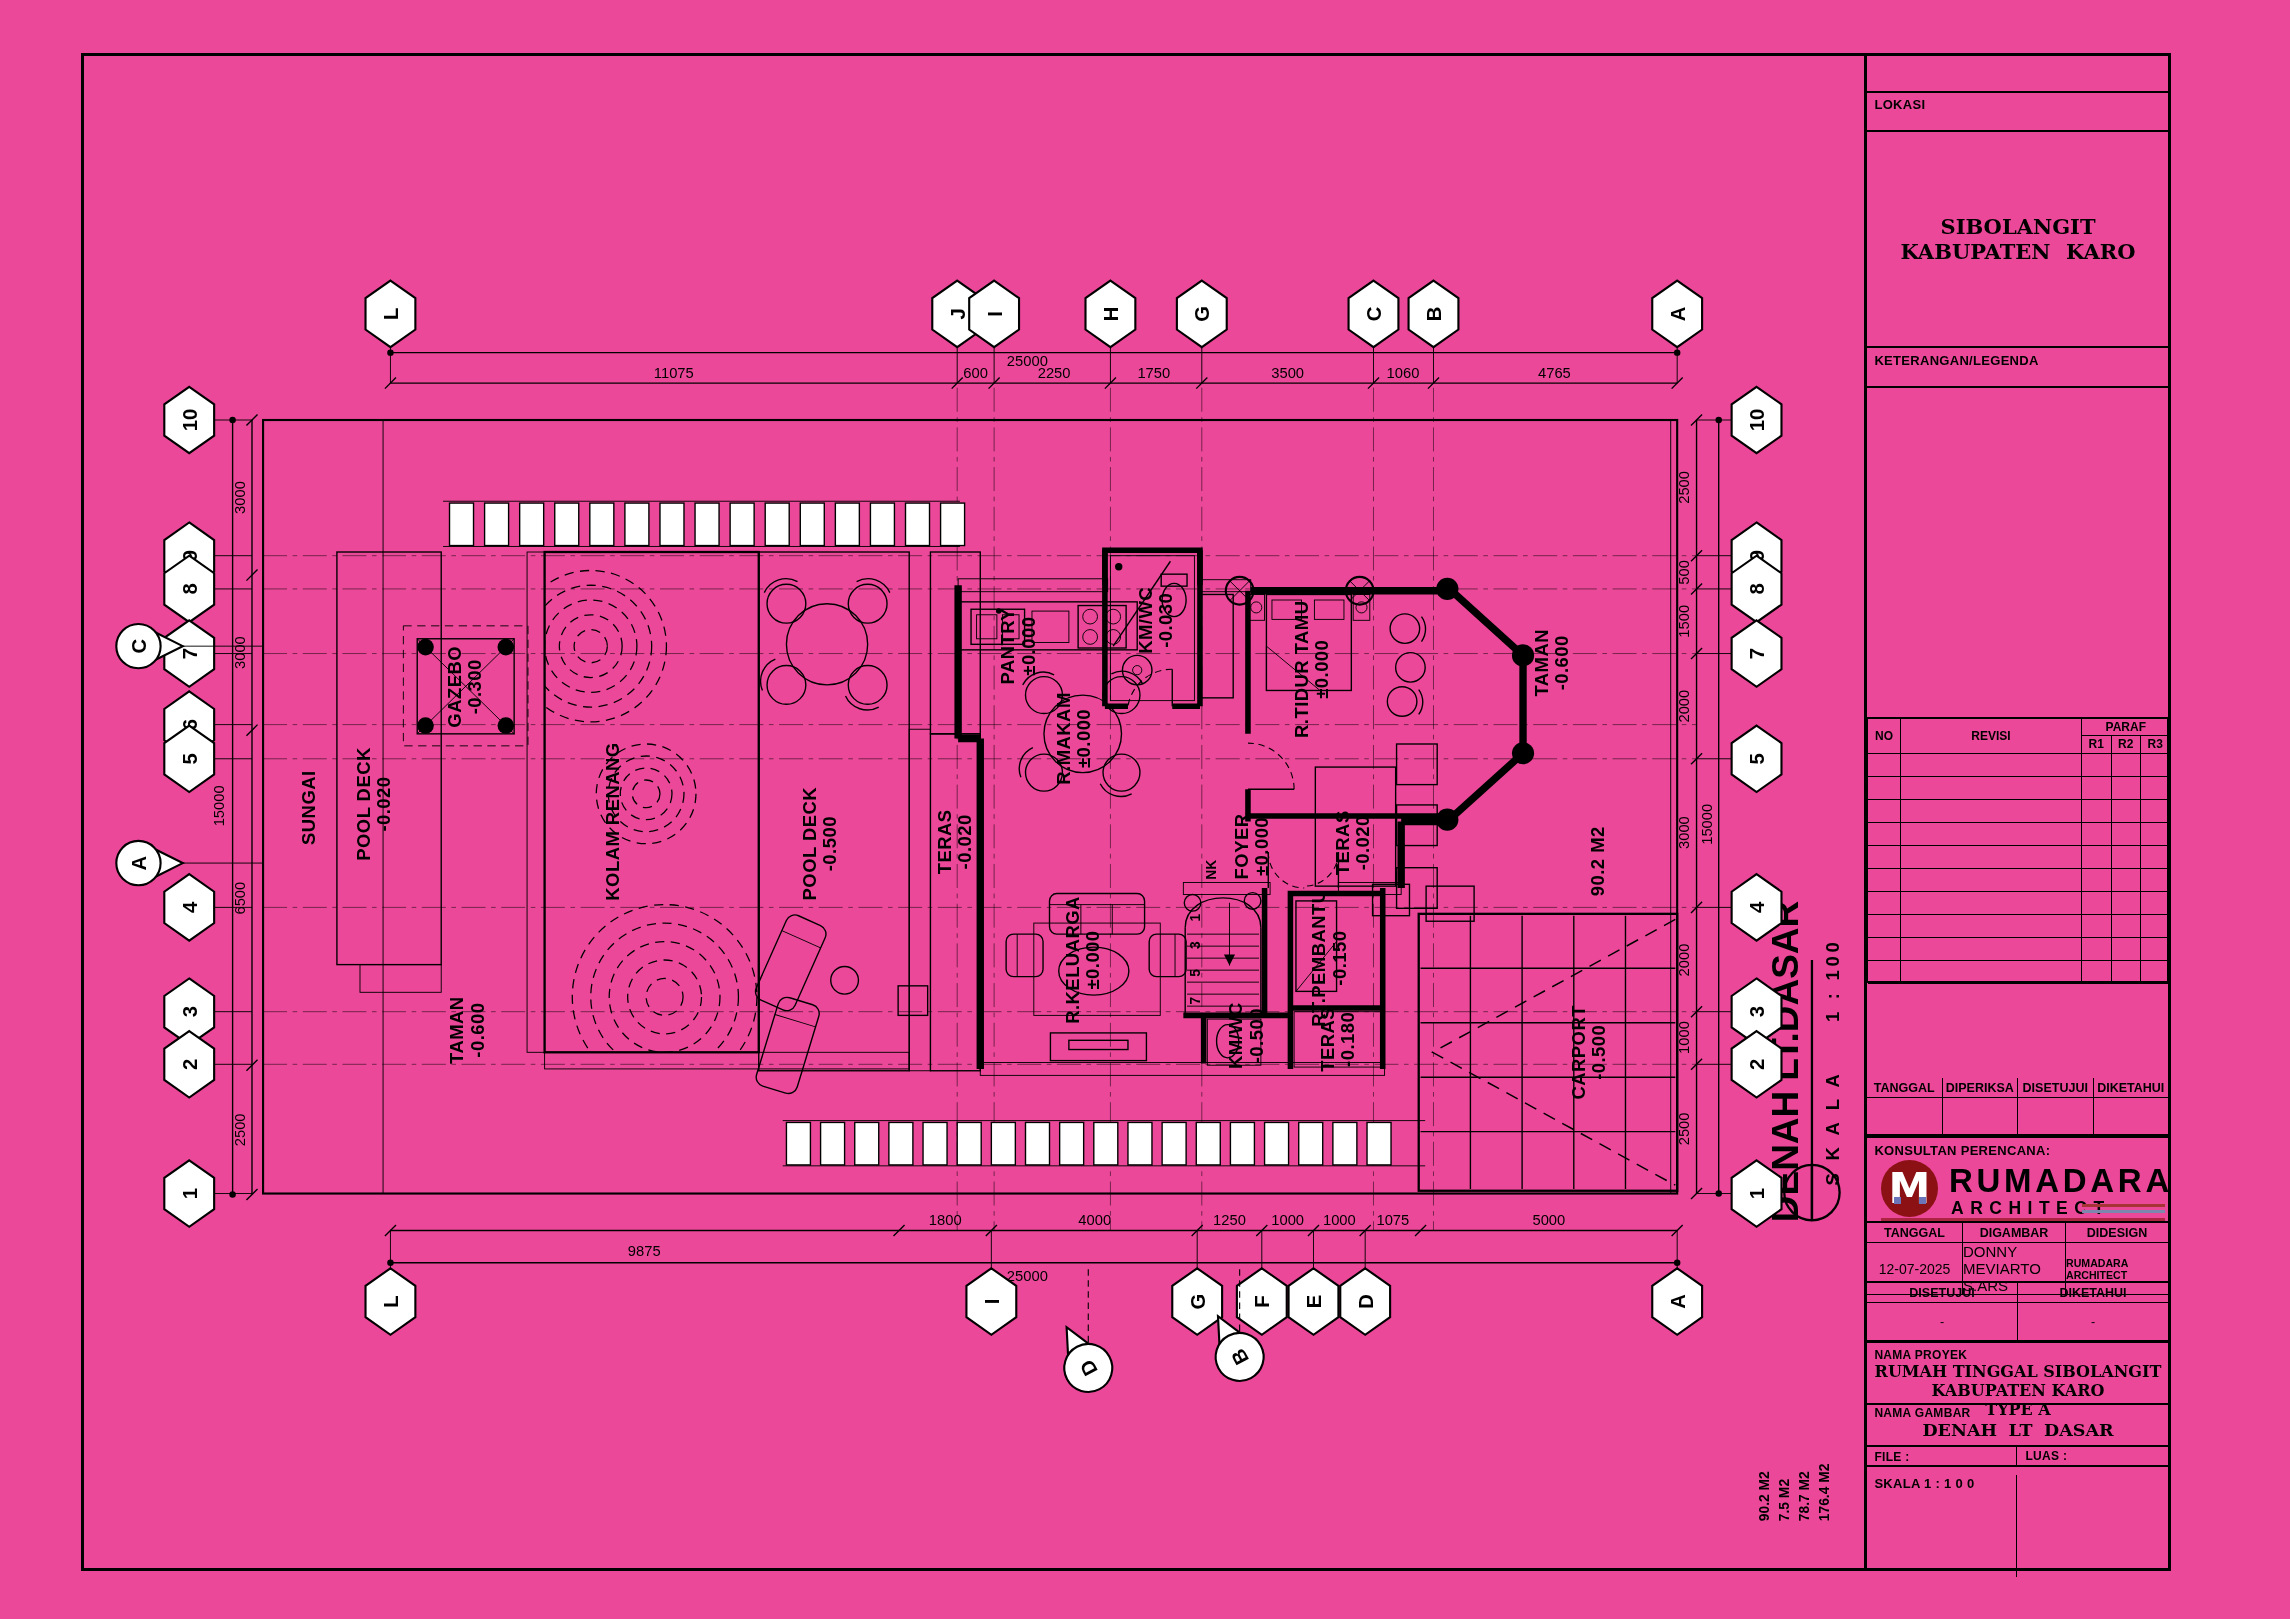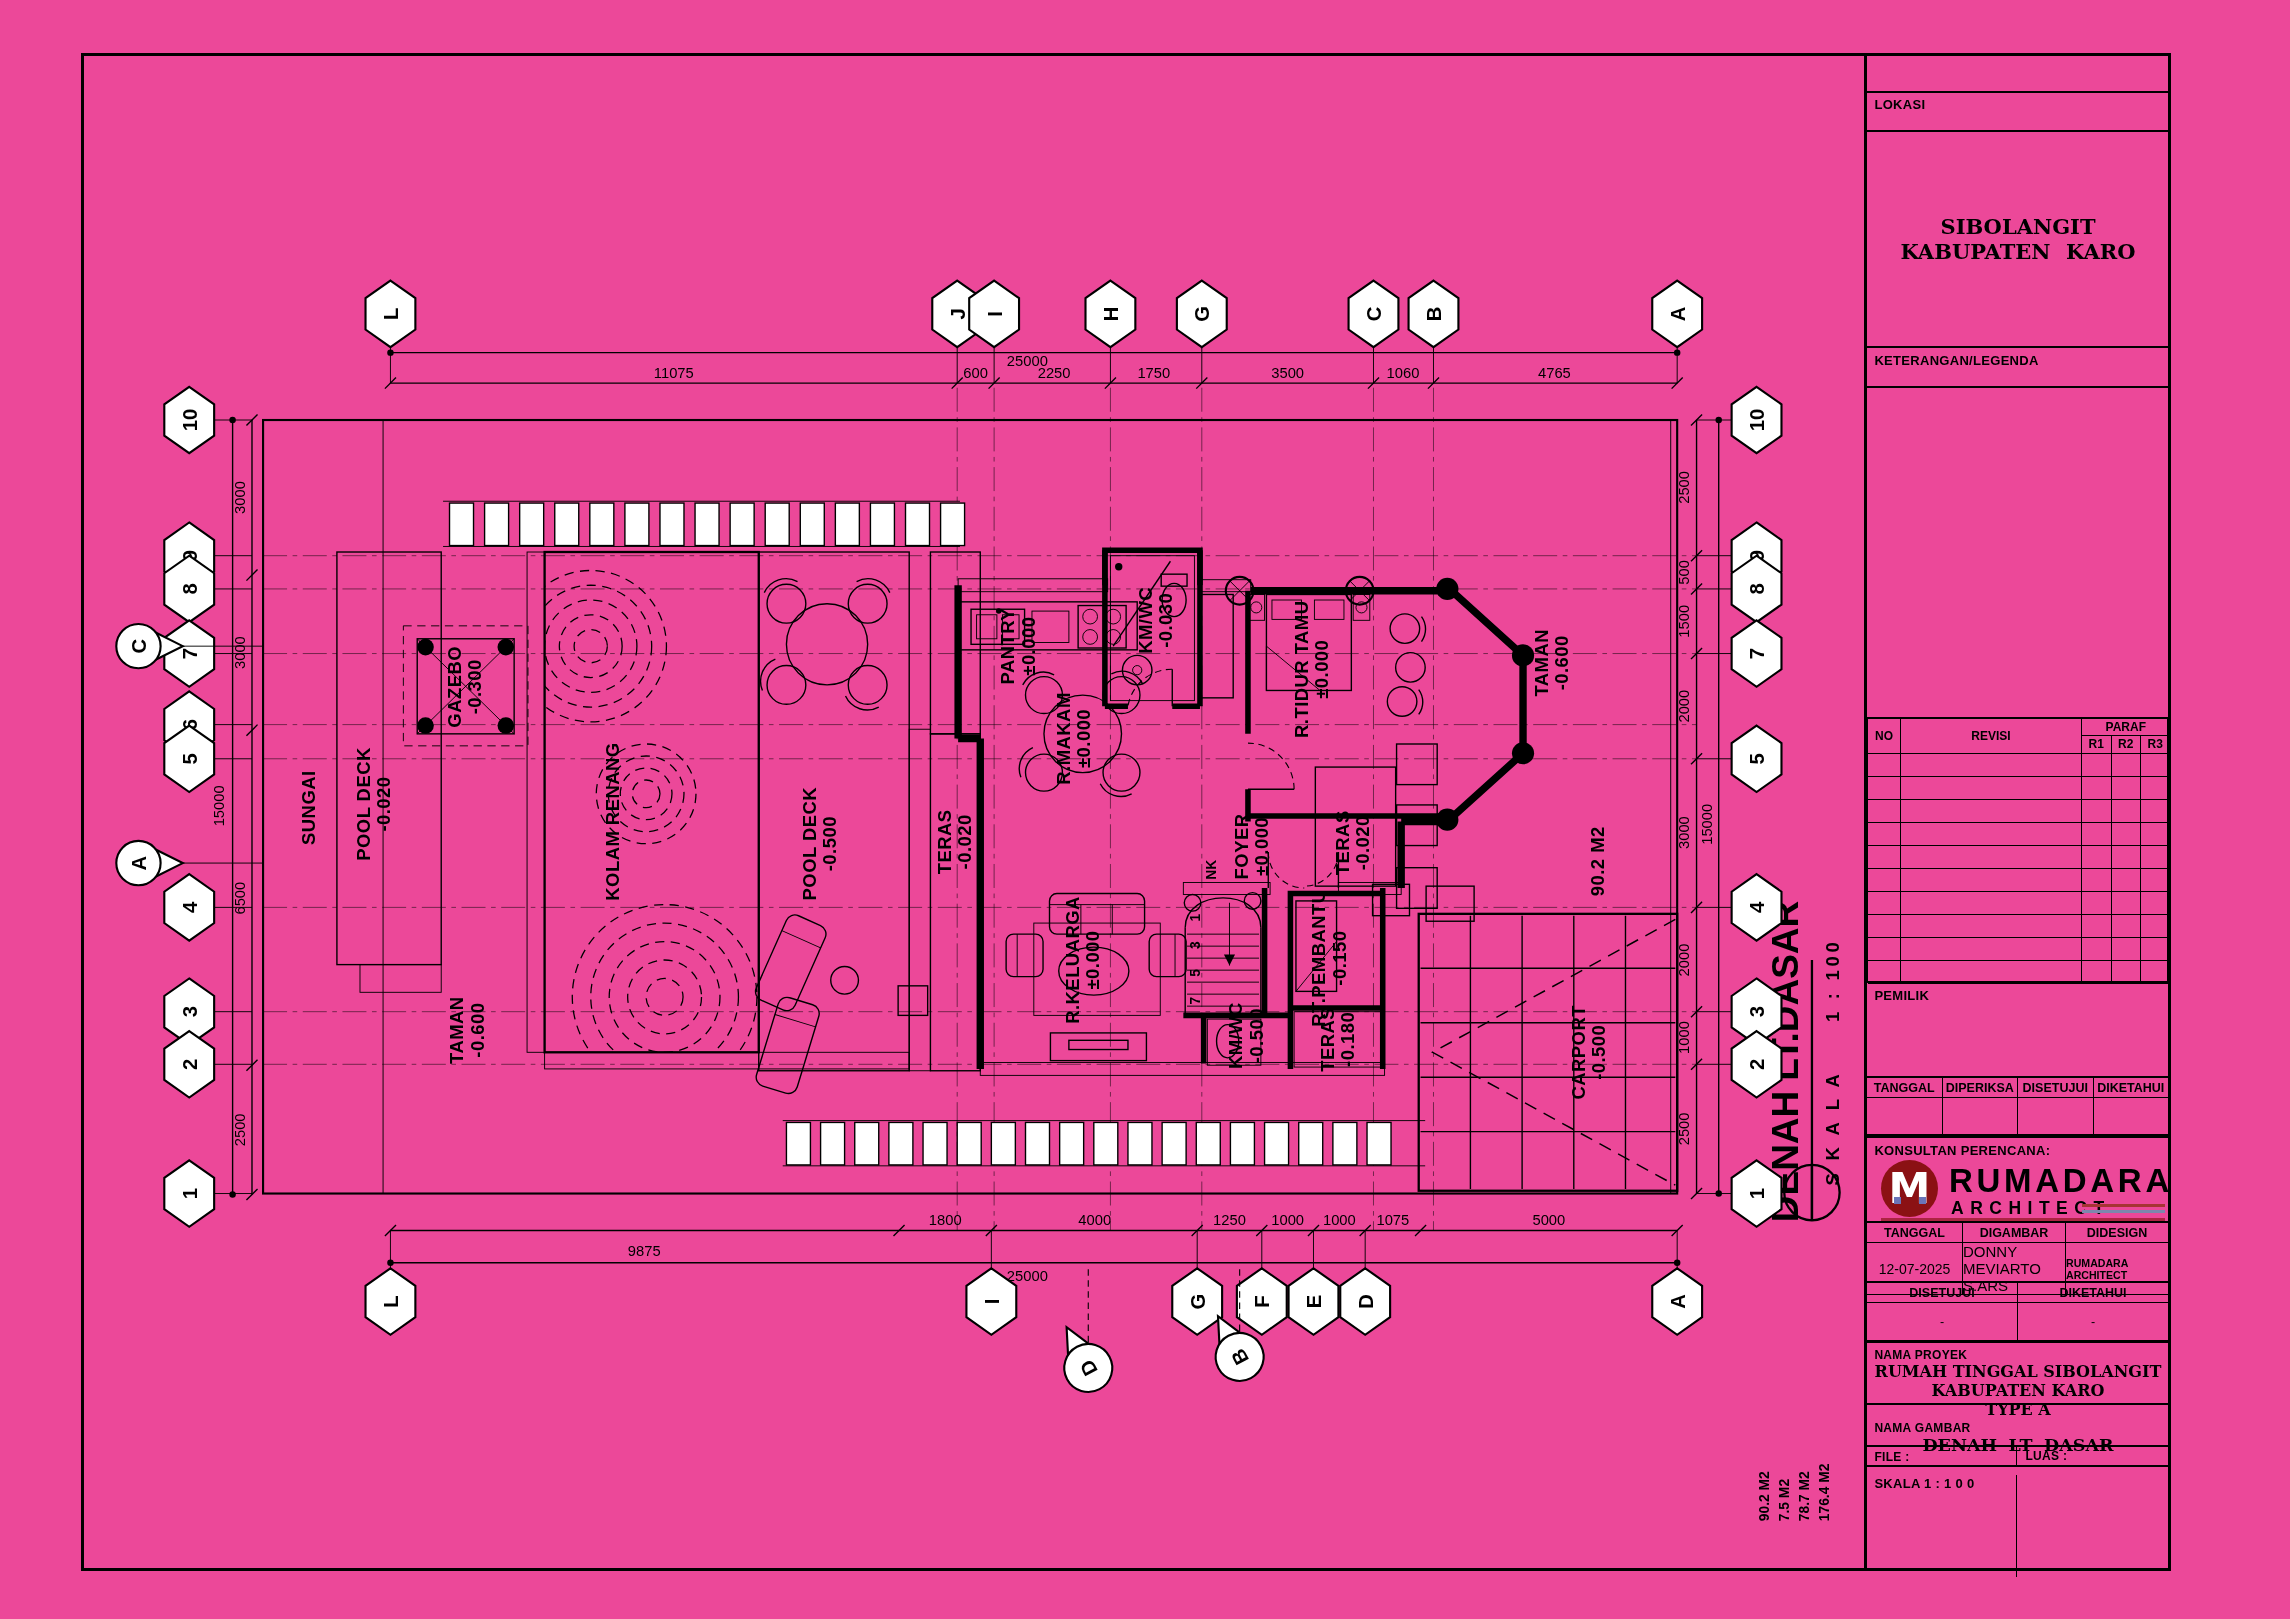--- a/index.html
+++ b/index.html
@@ -113,23 +113,20 @@
       <div></div>
       <div></div>
       <div></div>
       <div></div>
       <div></div>
       <div></div>
       <div></div>
       <div></div>
     </div>
 
-  <div class="abs" style="left:1867px;top:983px;width:302px;height:95px;border-bottom:2.3px solid #000;">
-    <div class="tb-label">PEMILIK</div>
-  </div>
 
   <div class="abs hgrid" style="left:1867px;top:1078px;width:302px;height:59px;grid-template-columns:repeat(4,1fr);grid-template-rows:20px 1fr;">
     <div class="hdr">TANGGAL</div>
     <div class="hdr">DIPERIKSA</div>
     <div class="hdr">DISETUJUI</div>
     <div class="hdr">DIKETAHUI</div>
     <div></div>
     <div></div>
     <div></div>
     <div></div>
@@ -167,21 +164,21 @@
 
   <div class="abs" style="left:1867px;top:1343px;width:302px;height:62px;border-bottom:2.3px solid #000;">
     <div class="tb-label" style="font-size:12px;">NAMA PROYEK</div>
     <div class="center serifbig" style="font-size:16px;line-height:19.4px;flex-direction:column;">
       <span>RUMAH TINGGAL SIBOLANGIT KABUPATEN KARO</span>
       <span>TYPE A</span>
     </div>
   </div>
 
   <div class="abs" style="left:1867px;top:1405px;width:302px;height:42px;border-bottom:2.3px solid #000;">
-    <div class="tb-label" style="font-size:12px;padding-top:16px;">NAMA GAMBAR</div>
+    <div class="tb-label" style="font-size:12px;padding-top:1px;">NAMA GAMBAR</div>
     <div class="center serifbig" style="font-size:17.5px;word-spacing:5.5px;">DENAH LT DASAR</div>
   </div>
 
   <div class="abs" style="left:1867px;top:1446px;width:302px;height:21px;border-bottom:2.3px solid #000;">
     <div class="abs" style="left:0;top:0;width:150px;height:21px;border-right:1.4px solid #000;">
         <span class="tb-label" style="font-size:12px;display:block;padding-top:4px;">FILE :</span>
       </div>
     <div class="abs" style="left:151px;top:0;width:150px;height:21px;">
         <span class="tb-label" style="font-size:12px;display:block;padding-top:2.8px;">LUAS :</span>
       </div>

